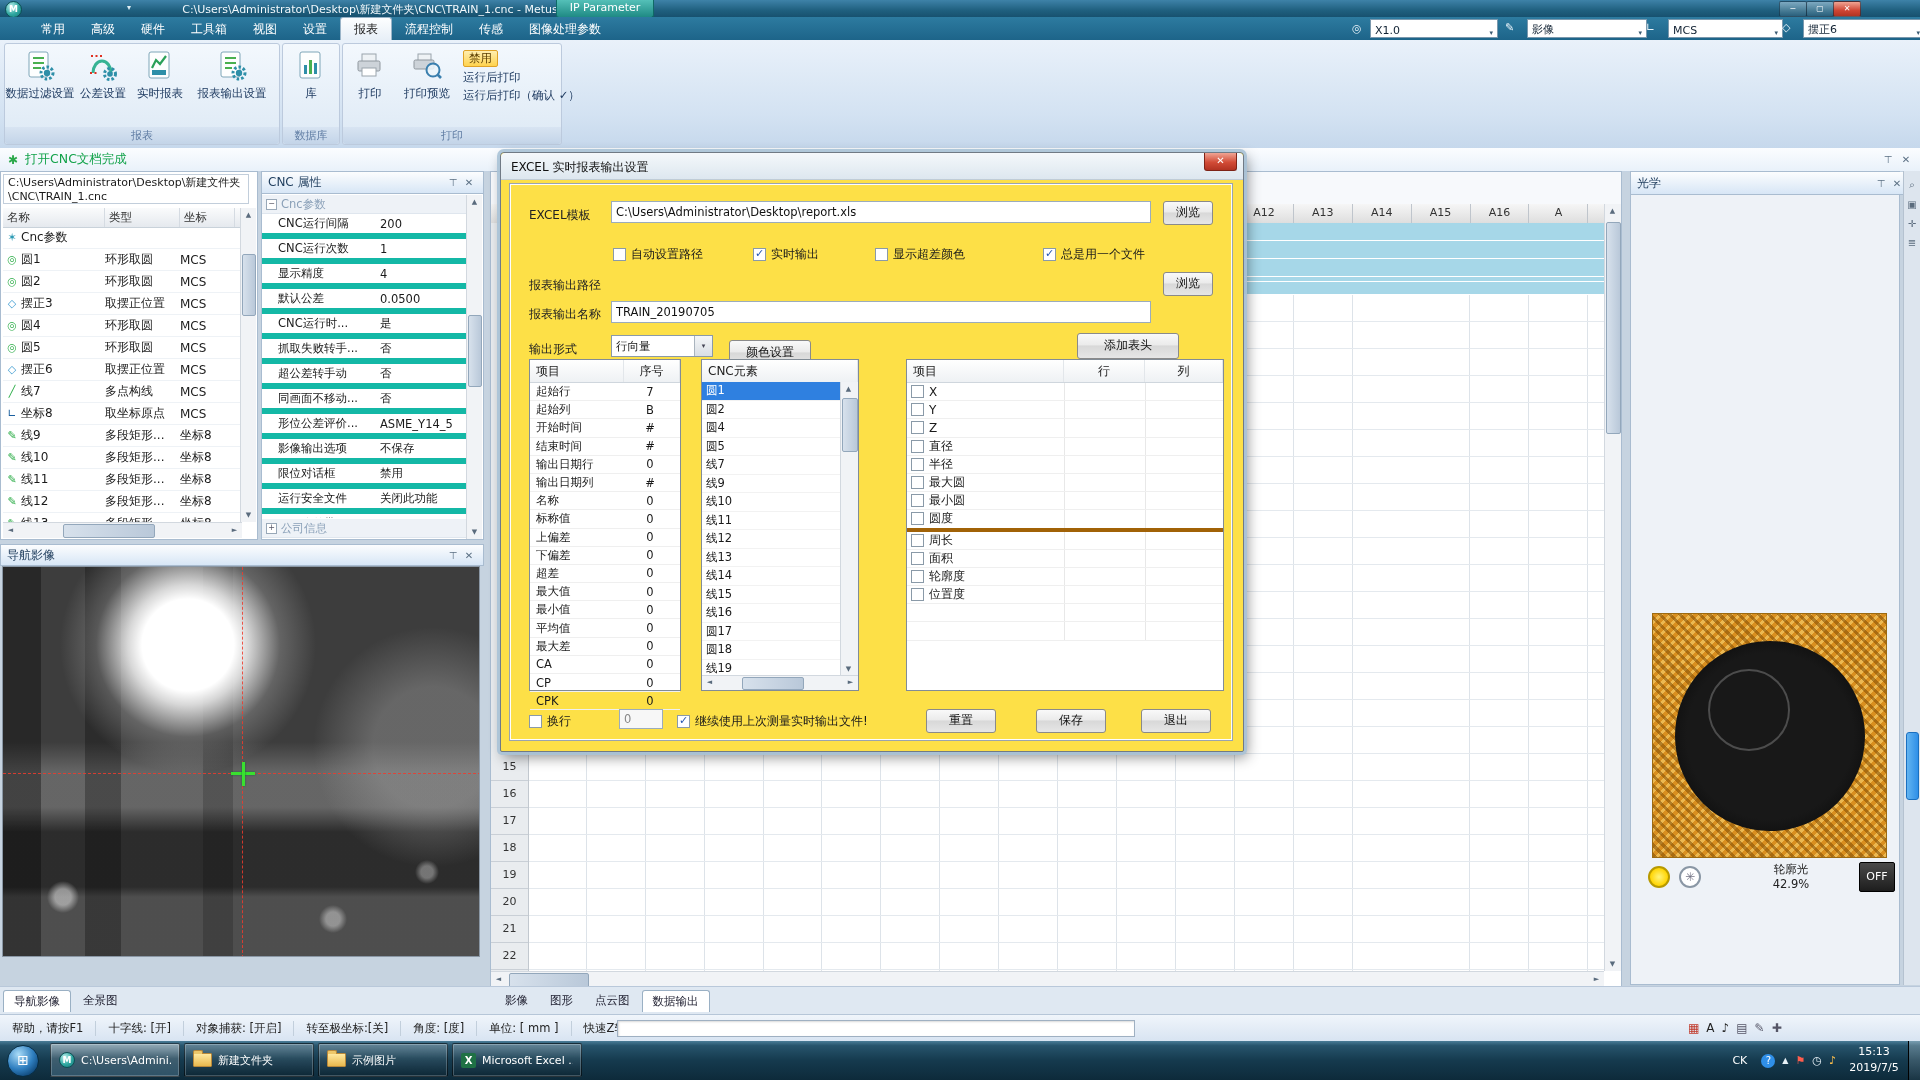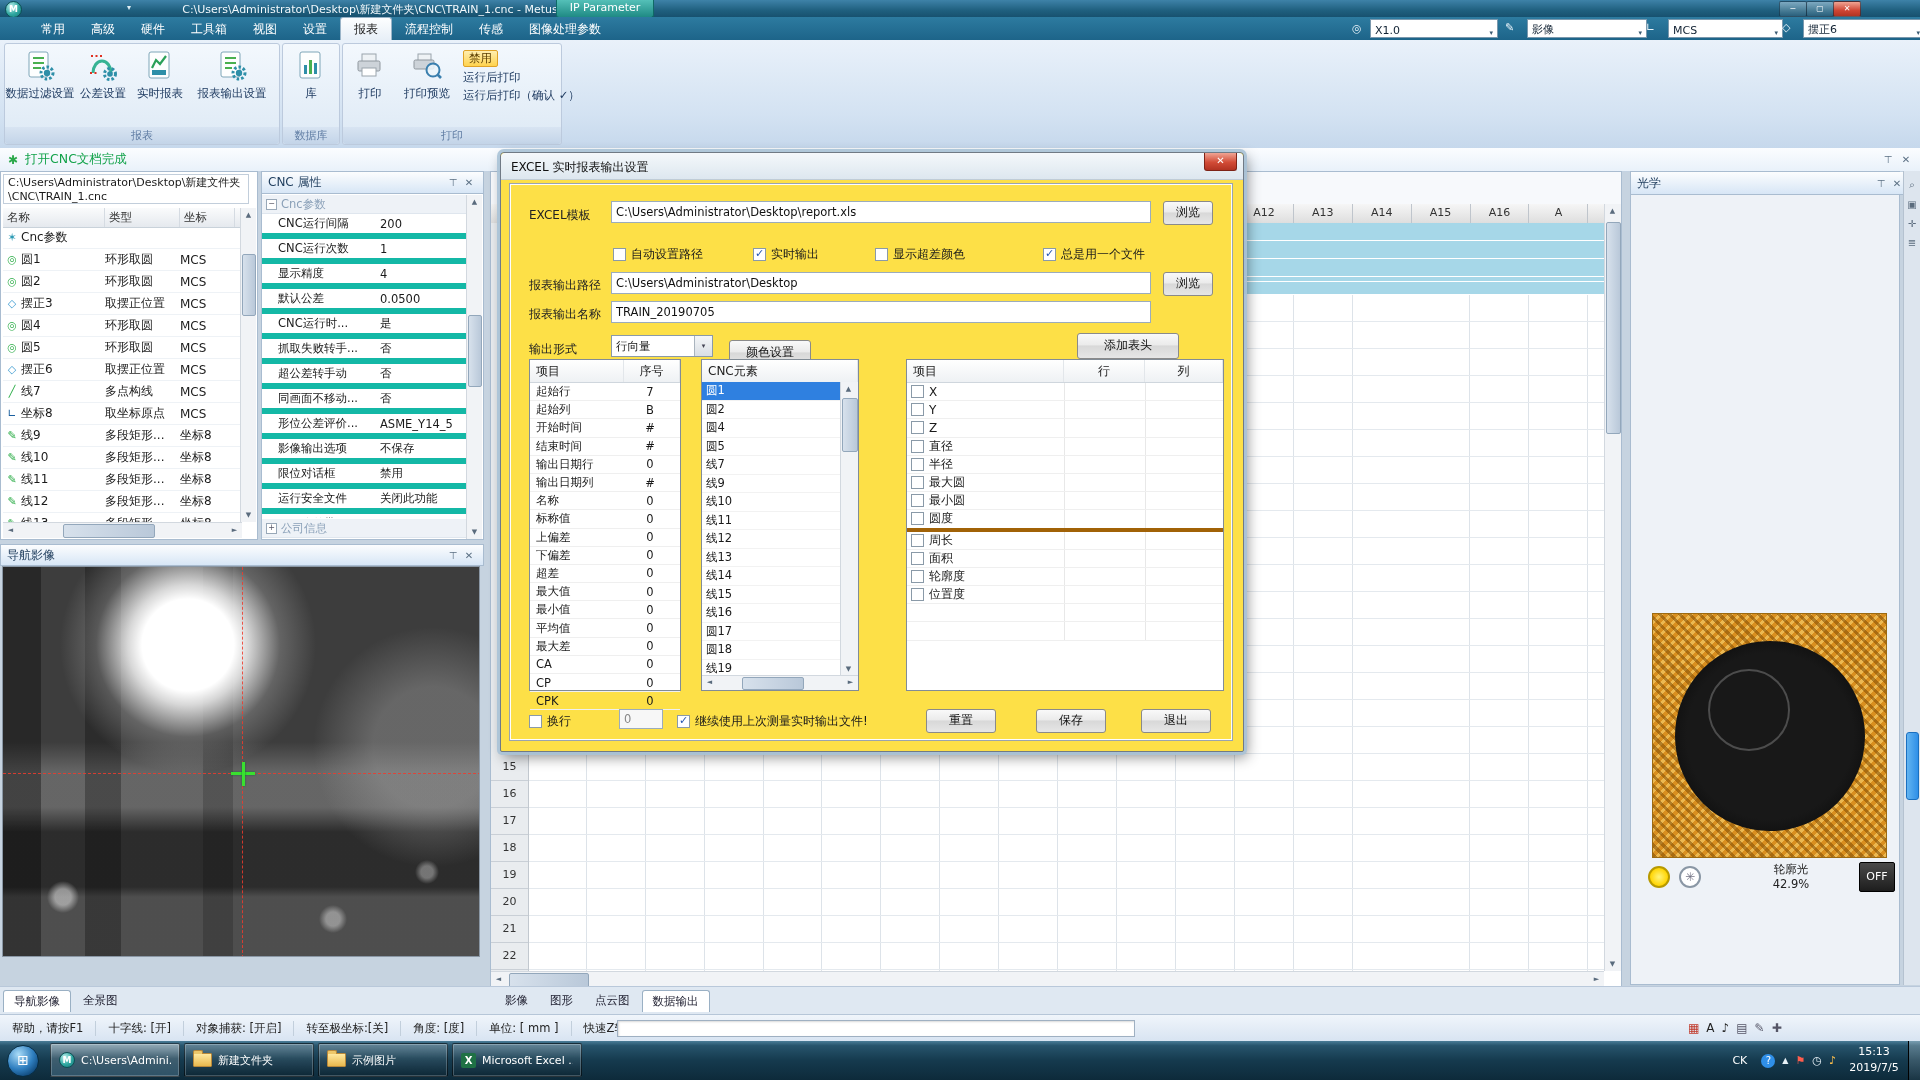--- a/index.html
+++ b/index.html
@@ -633,21 +633,20 @@
         <span class="cbl">显示超差颜色</span>
       </div>
     <div class="cbrow" style="left:542px;top:93px">
         <span class="cb on">
           <i>✓</i>
         </span>
         <span class="cbl">总是用一个文件</span>
       </div>
 
     <span class="dlabel" style="left:28px;top:124px">报表输出路径</span>
-    <input class="tbox" style="left: 110px; top: 119px; width: 540px; height: 22px;" value="C:\Users\Administrator\Desktop">
     <div class="btn" style="left:662px;top:119px;width:48px;height:22px;line-height:21px">浏览</div>
 
     <span class="dlabel" style="left:28px;top:153px">报表输出名称</span>
     <input class="tbox" style="left: 110px; top: 148px; width: 540px; height: 22px;" value="TRAIN_20190705">
 
     <span class="dlabel" style="left:28px;top:188px">输出形式</span>
     <div class="combo2" style="left:110px;top:182px;width:102px;height:22px">
         <span>行向量</span>
         <span class="ddb">▾</span>
       </div>

